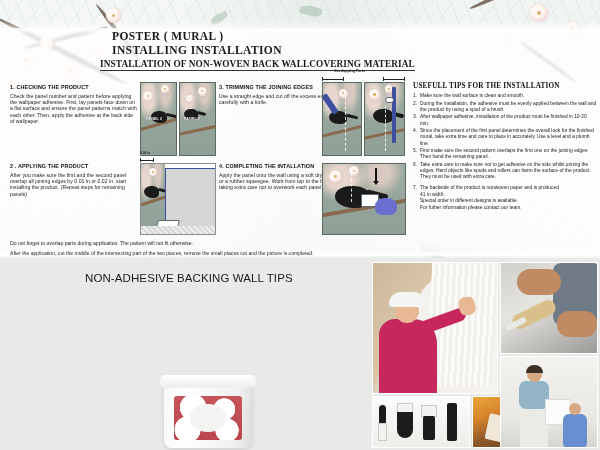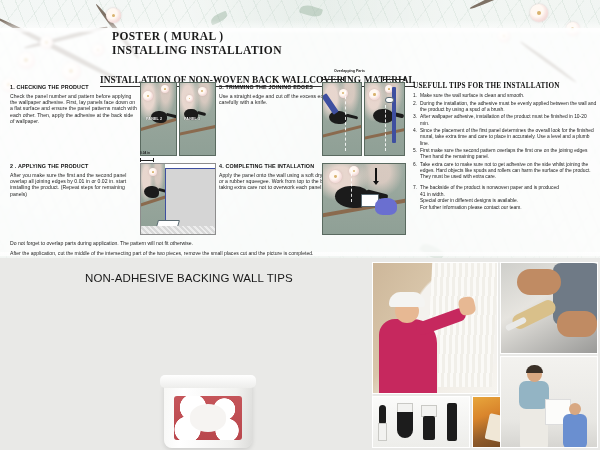--- a/index.html
+++ b/index.html
@@ -67,21 +67,21 @@
   }
 
   
   .title-block{ position:absolute; left:112px; top:30px; }
   .title-main{
     font-family:"Liberation Serif", serif;
     font-weight:bold; font-size:11.5px; color:#1a1a1a;
     letter-spacing:.4px; line-height:13.5px;
   }
   .subtitle{
-    position:absolute; left:100px; top:75px;
+    position:absolute; left:100px; top:59px;
     font-family:"Liberation Serif", serif;
     font-weight:bold; font-size:9.3px; color:#1a1a1a;
     letter-spacing:.1px;
     border-bottom:1px solid #333; padding-bottom:1px;
   }
 
   
   .step{ position:absolute; }
   .step-title{
     font-size:5.4px; font-weight:bold; color:#111;

